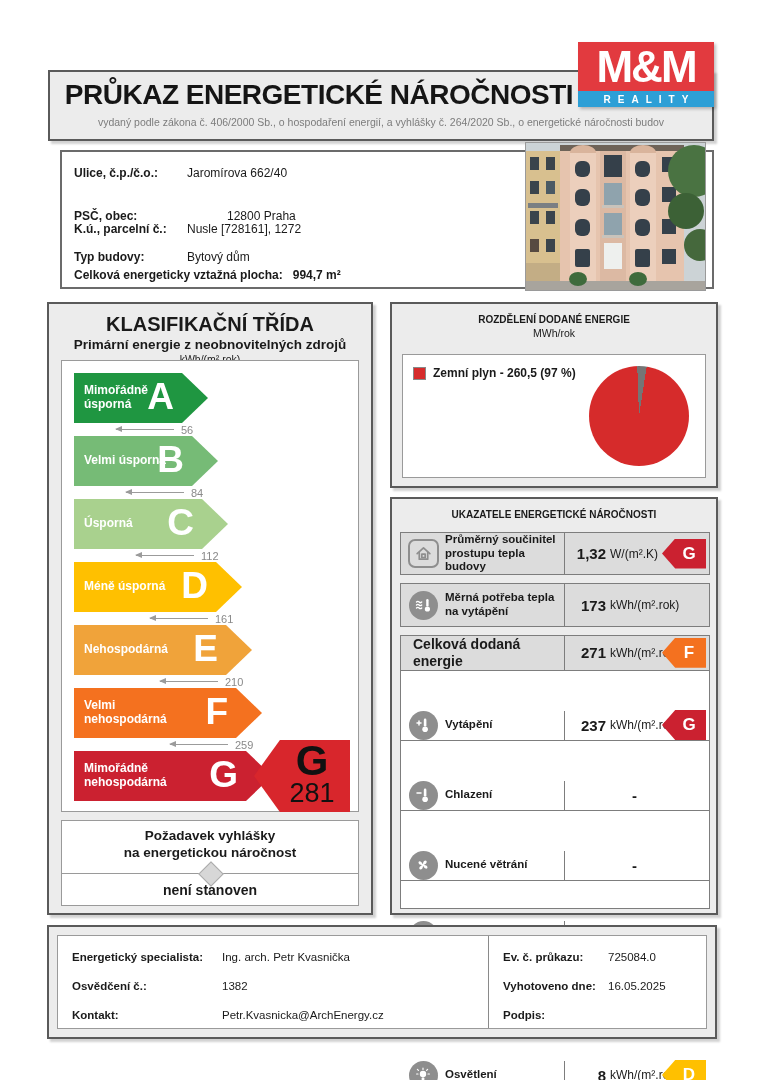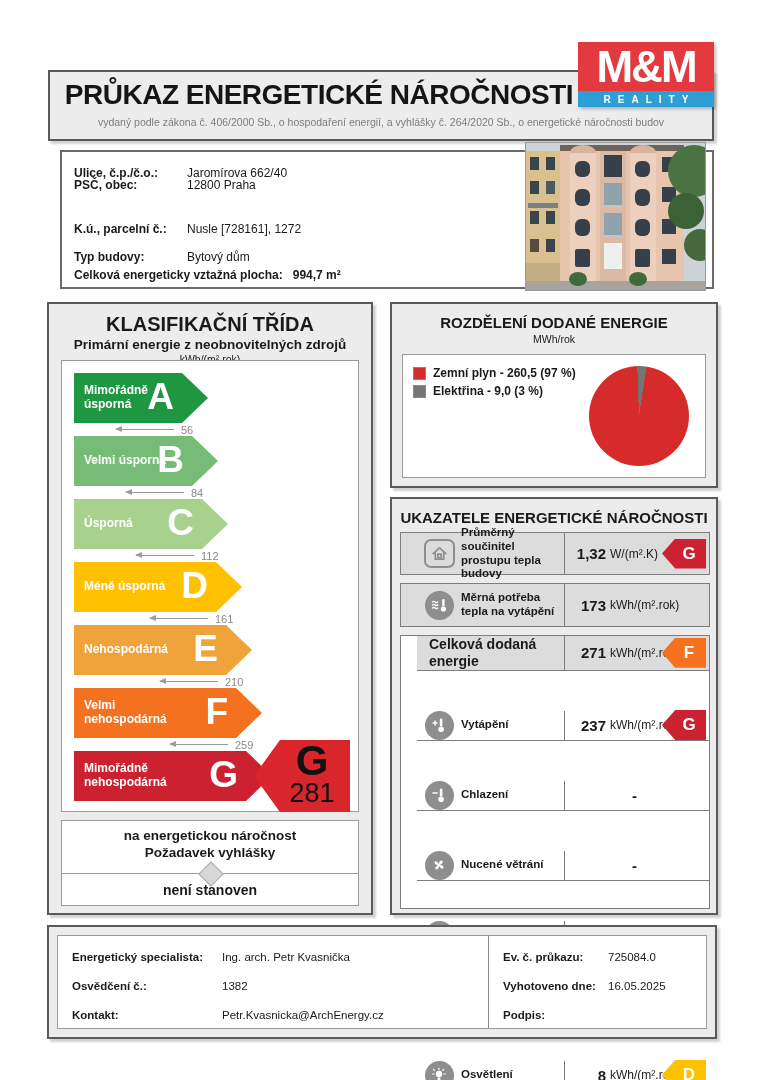--- a/index.html
+++ b/index.html
@@ -54,33 +54,33 @@
   #result-letter{font-size:42px;font-weight:bold;color:#111;line-height:.85;}
   #result-value{font-size:27px;font-weight:normal;color:#111;}
   #require-box{left:12px;top:516px;width:298px;height:86px;}
   #require-title{font-size:13.5px;font-weight:bold;line-height:1.25;padding-top:7px;}
   #require-line{position:absolute;left:0;right:0;top:52px;border-top:1px solid #9a9a9a;}
   #require-diamond{position:absolute;left:50%;top:44px;width:16px;height:16px;margin-left:-8px;background:#d7d7d7;border:1px solid #ababab;transform:rotate(45deg);}
   #require-value{position:absolute;left:0;right:0;top:61px;font-size:14px;font-weight:bold;}
 
   
   #pie-panel{left:390px;top:302px;width:328px;height:186px;text-align:center;}
-  #pie-title{margin-top:10px;font-size:15px;font-weight:bold;}
+  #pie-title{margin-top:10px;font-size:10px;font-weight:bold;}
   #pie-unit{margin-top:2px;font-size:10.5px;}
   #pie-box{left:10px;top:50px;width:304px;height:124px;text-align:left;}
   .legend-row{display:flex;align-items:center;margin:4px 0 0 10px;}
   .legend-row:first-child{margin-top:11px;}
   .swatch{width:13px;height:13px;margin-right:7px;border:1px solid #888;box-sizing:border-box;}
   .legend-text{font-size:12px;font-weight:bold;}
   #pie-chart{position:absolute;right:16px;top:11px;width:100px;height:100px;border-radius:50%;}
 
   
   #ind-panel{left:390px;top:497px;width:328px;height:418px;}
-  #ind-title{margin-top:10px;font-size:15px;font-weight:bold;text-align:center;}
-  .ind-box{position:absolute;left:8px;width:310px;border:1px solid #7d7d7d;box-sizing:border-box;background:#dcdcdc;padding-left:16px;}
+  #ind-title{margin-top:10px;font-size:10px;font-weight:bold;text-align:center;}
+  .ind-box{position:absolute;left:8px;width:310px;border:1px solid #7d7d7d;box-sizing:border-box;background:#dcdcdc;}
   #ind-row-0{top:33px;height:43px;}
   #ind-row-1{top:84px;height:44px;}
   #ind-bigbox{top:136px;height:274px;background:#fff;display:flex;flex-direction:column;gap:40px;}
   .ind-row{position:relative;display:flex;align-items:center;height:100%;}
   #ind-bigbox .ind-row{flex:1;border-bottom:1px solid #7d7d7d;}
   #ind-bigbox .ind-row:last-child{border-bottom:none;}
   .ind-row.gray{background:#dcdcdc;}
   .icon-wrap{width:44px;display:flex;align-items:center;justify-content:center;flex:0 0 44px;}
   .icon-circle{width:29px;height:29px;border-radius:50%;background:#8e8e8e;display:flex;align-items:center;justify-content:center;}
   .icon-square{width:31px;height:29px;border-radius:7px;border:2px solid #8e8e8e;display:flex;align-items:center;justify-content:center;box-sizing:border-box;}
@@ -115,21 +115,21 @@
 <div class="abs" id="logo">
   <div id="logo-top" style="background-color: rgb(226, 58, 63);">M&amp;M</div>
   <div id="logo-bottom" style="background-color: rgb(45, 159, 214);">REALITY</div>
 </div>
 
 <div class="abs" id="info-box">
   <div class="info-row" style="top:14px;">
     <span class="lbl">Ulice, č.p./č.o.:</span>
     <span class="val">Jaromírova 662/40</span>
   </div>
-  <div class="info-row" style="top:26px;">
+  <div class="info-row" style="top:57px;gap:40px;">
     <span class="lbl">PSČ, obec:</span>
     <span class="val">12800 Praha</span>
   </div>
   <div class="info-row" style="top:70px;">
     <span class="lbl">K.ú., parcelní č.:</span>
     <span class="val">Nusle [728161], 1272</span>
   </div>
   <div class="info-row" style="top:98px;">
     <span class="lbl">Typ budovy:</span>
     <span class="val">Bytový dům</span>
@@ -276,41 +276,37 @@
     </div>
 
     <div id="result-arrow" style="background-color: rgb(216, 38, 44);">
       <div id="result-letter">G</div>
       <div id="result-value">281</div>
     </div>
   </div>
 
   <div class="whitebox" id="require-box">
     <div id="require-title">
+      <div>Požadavek vyhlášky</div>
       <div>na energetickou náročnost</div>
-      <div>Požadavek vyhlášky</div>
     </div>
     <div id="require-line"></div>
     <div id="require-diamond"></div>
     <div id="require-value">není stanoven</div>
   </div>
 </div>
 
 <div class="panel" id="pie-panel">
   <div id="pie-title">ROZDĚLENÍ DODANÉ ENERGIE</div>
   <div id="pie-unit">MWh/rok</div>
   <div class="whitebox" id="pie-box">
     <div class="legend-row">
       <span class="swatch" style="background-color: rgb(214, 43, 43);"></span>
       <span class="legend-text">Zemní plyn - 260,5 (97 %)</span>
     </div>
-    <div class="legend-row">
-      <span class="swatch" style="background-color: rgb(117, 117, 117);"></span>
-      <span class="legend-text">Elektřina - 9,0 (3 %)</span>
-    </div>
     <div id="pie-chart" style="background: conic-gradient(from -2deg, rgb(117, 117, 117) 0deg, rgb(117, 117, 117) 10.8deg, rgb(214, 43, 43) 10.8deg, rgb(214, 43, 43) 360deg);"></div>
   </div>
 </div>
 
 <div class="panel" id="ind-panel">
   <div id="ind-title">UKAZATELE ENERGETICKÉ NÁROČNOSTI</div>
 
   <div class="ind-box" id="ind-row-0">
     <div class="ind-row gray">
       <div class="icon-wrap">

